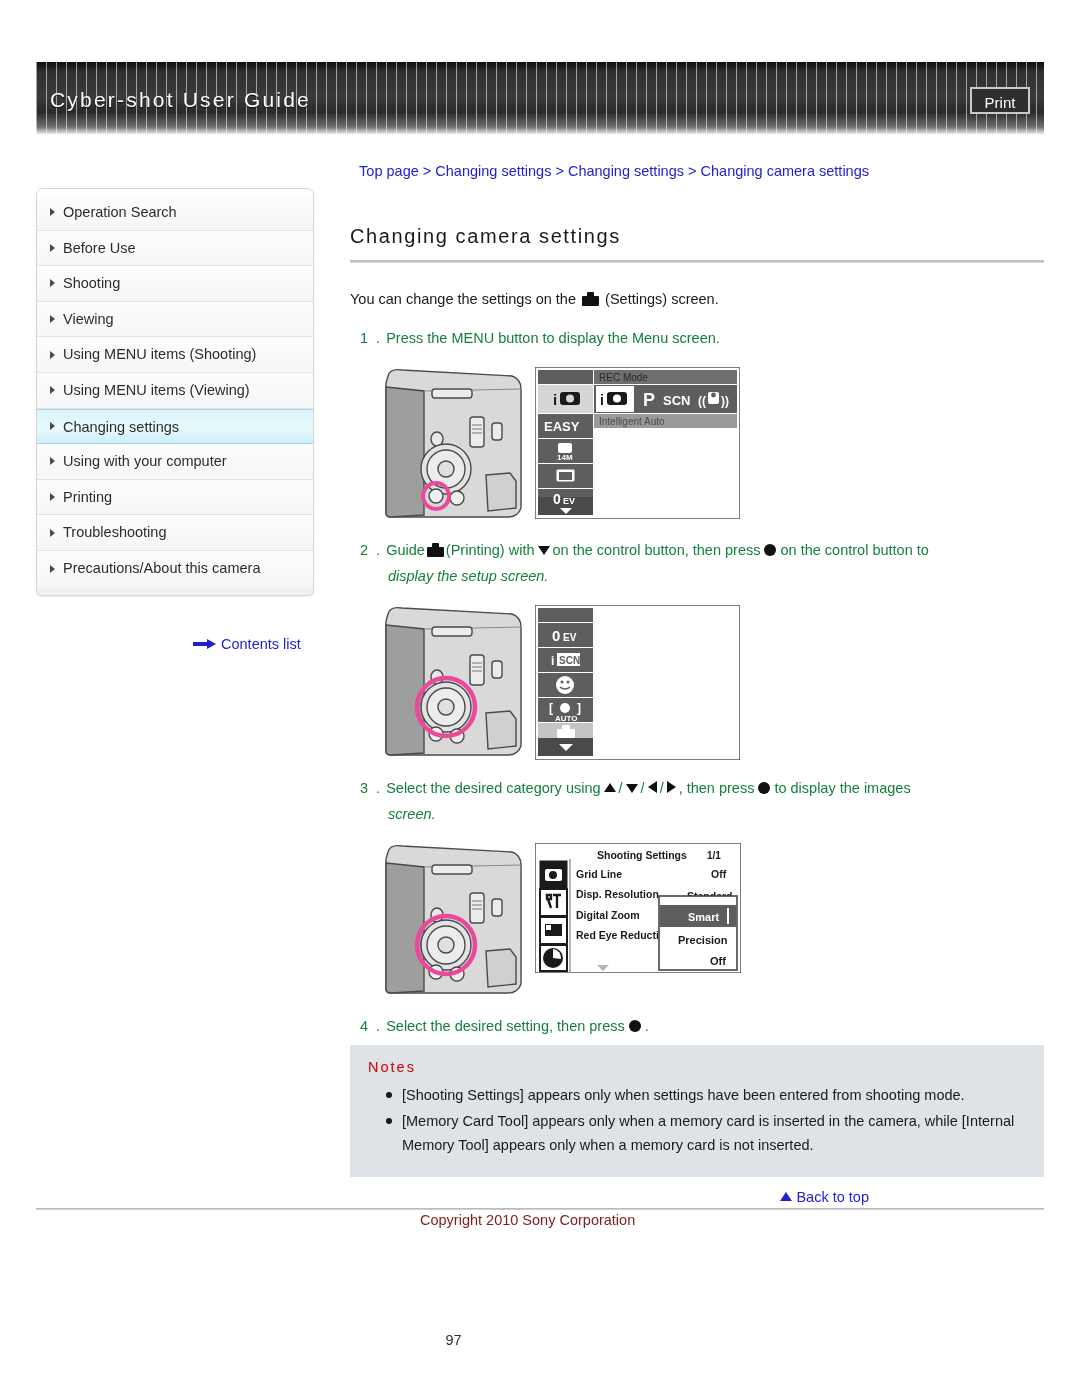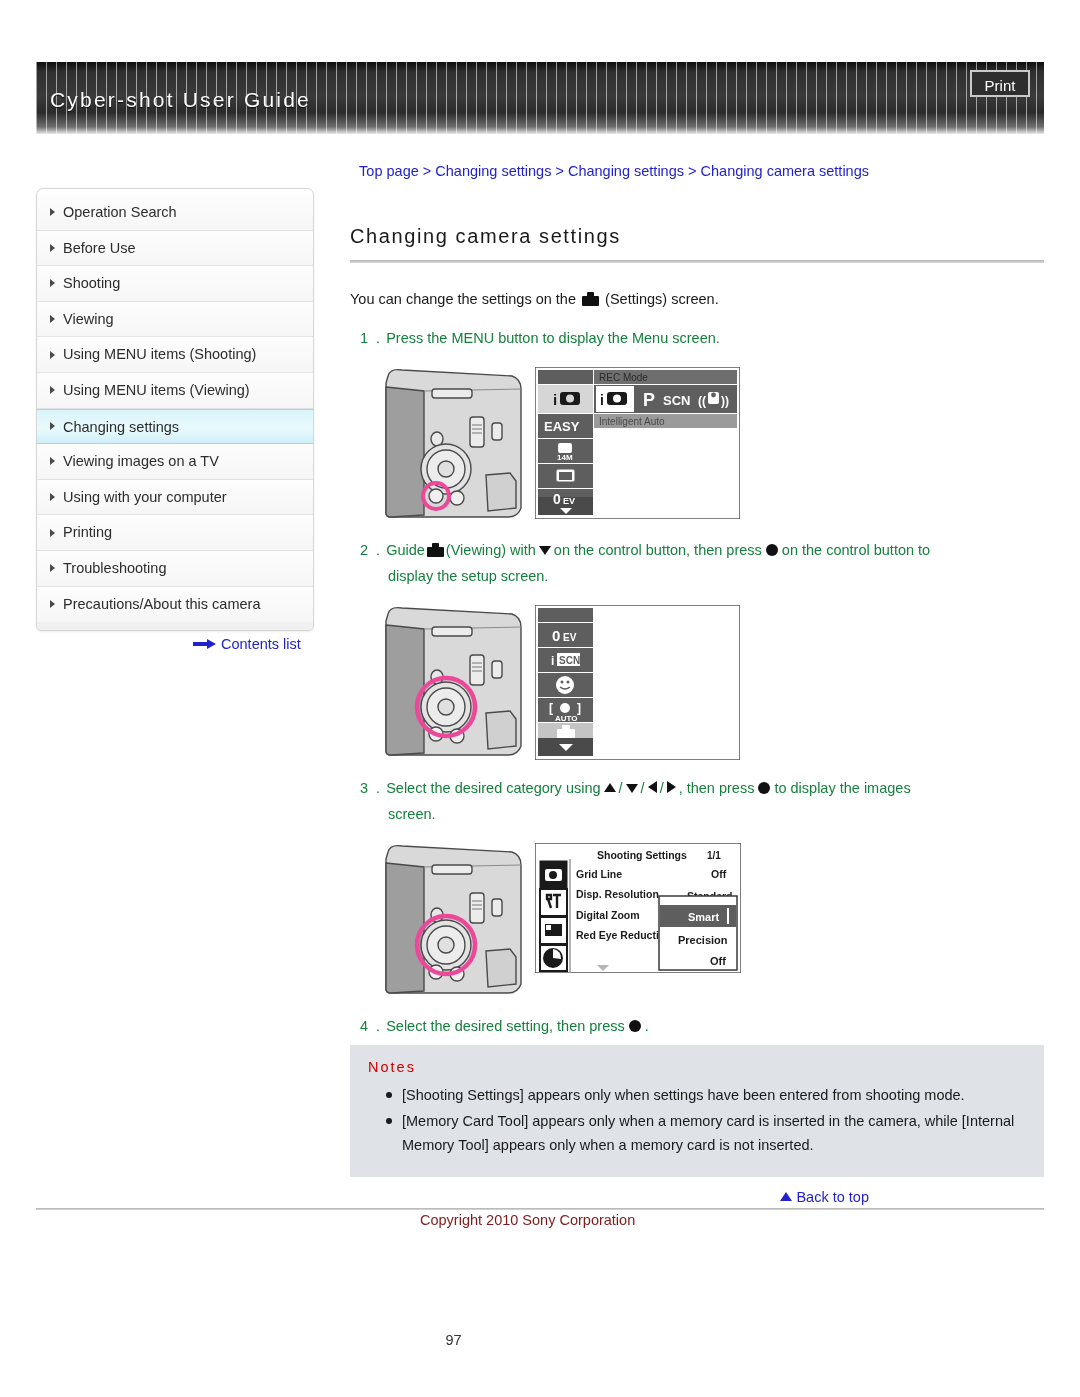--- a/index.html
+++ b/index.html
@@ -51,21 +51,21 @@
     color: #ffffff;
     font-size: 21px;
     letter-spacing: 2.2px;
     font-weight: normal;
     white-space: nowrap;
     text-shadow: 0 1px 1px rgba(0,0,0,0.8);
   }
   .print-button {
     position: absolute;
     right: 14px;
-    top: 8px;
+    top: 25px;
     width: 60px;
     height: 27px;
     background: #2e2e2e;
     border: 2px solid #c9c9c9;
     color: #ffffff;
     font-size: 15px;
     line-height: 27px;
     text-align: center;
     box-sizing: border-box;
     cursor: pointer;
@@ -188,21 +188,21 @@
     margin: 0 0 14px 0;
   }
   .step {
     font-size: 14.5px;
     line-height: 26px;
     color: #15803d;
     margin: 0 0 6px 0;
     padding-left: 10px;
   }
   .step .num { letter-spacing: 2px; }
-  .step .indent { display: inline-block; }
+  .step .indent { display: inline-block; font-style: italic; }
 
   .glyph-settings {
     display: inline-block;
     width: 17px; height: 14px;
     vertical-align: -2px;
     position: relative;
     margin: 0 2px;
   }
   .glyph-settings::before {
     content:"";
@@ -369,21 +369,20 @@
   </div>
 
   <div class="sidebar">
     <div class="nav-item">Operation Search</div>
     <div class="nav-item">Before Use</div>
     <div class="nav-item">Shooting</div>
     <div class="nav-item">Viewing</div>
     <div class="nav-item">Using MENU items (Shooting)</div>
     <div class="nav-item">Using MENU items (Viewing)</div>
     <div class="nav-item active">Changing settings</div>
-    <div class="nav-item">Viewing images on a TV</div>
     <div class="nav-item">Using with your computer</div>
     <div class="nav-item">Printing</div>
     <div class="nav-item">Troubleshooting</div>
     <div class="nav-item">Precautions/About this camera</div>
   </div>
 
   <div class="contents-link">
     <span class="arrow"></span><span>Contents list</span>
   </div>
 
@@ -471,21 +470,21 @@
 
           <rect x="59" y="47" width="143" height="14" fill="#9a9a9a"></rect>
           <text x="64" y="58" font-family="Liberation Sans, sans-serif" font-size="10" fill="#4a4a4a">Intelligent Auto</text>
           <rect x="59" y="62" width="143" height="87" fill="#ffffff"></rect>
         </svg>
       </div>
     </div>
 
     <p class="step">
       <span class="num">2 .</span>
-      <span>Guide</span><span class="glyph-settings"></span><span>(Viewing) with</span><span class="tri-down"></span><span>on the control button, then press</span><span class="dot-btn"></span><span>on the control button to</span><br>
+      <span>Guide</span><span class="glyph-settings"></span><span>(Printing) with</span><span class="tri-down"></span><span>on the control button, then press</span><span class="dot-btn"></span><span>on the control button to</span><br>
       <span class="indent" style="margin-left:28px">display the setup screen.</span>
     </p>
 
     <div class="figure">
       <div class="cam-wrap">
         <svg width="148" height="156" viewBox="0 0 148 156">
           <g fill="none" stroke="#4a4a4a" stroke-width="1.4">
             <path d="M6 18 L6 148 Q6 152 11 152 L128 152 Q138 152 141 143 L141 24 Q141 14 132 11 L22 5 Q10 3 8 11 Z" fill="#d9d9d9"></path>
             <path d="M6 22 L44 26 L44 150 L11 152 Q6 152 6 148 Z" fill="#9e9e9e"></path>
             <path d="M44 26 L141 24" stroke="#8a8a8a" stroke-width="1"></path>

